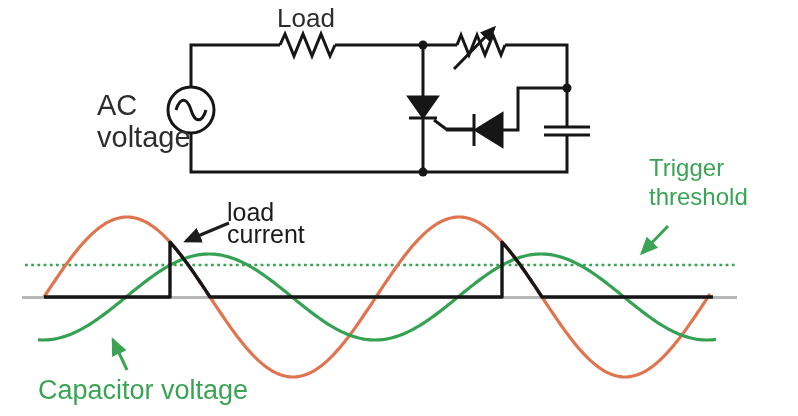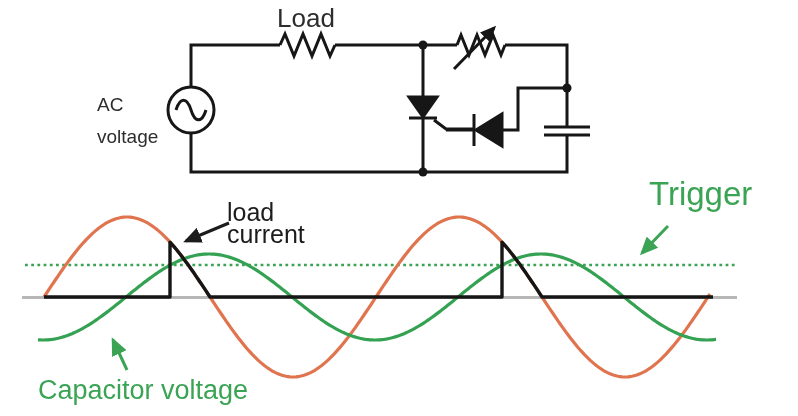--- a/index.html
+++ b/index.html
@@ -9,23 +9,23 @@
     background:#ffffff;
     overflow:hidden;
     font-family:Liberation Sans, sans-serif;
   }
   #gfx{position:absolute;left:0;top:0;}
   .label{position:absolute;white-space:nowrap;}
   .lbl-dark{color:#2d2d2d;}
   .lbl-black{color:#1c1c1c;}
   .lbl-green{color:#3aa454;}
   .circ-load{left:266px;top:3px;width:80px;text-align:center;font-size:26px;}
-  .circ-ac{left:97px;top:89px;font-size:19px;line-height:32px;}
+  .circ-ac{left:97px;top:89px;font-size:29px;line-height:32px;}
   .wave-loadcur{left:227px;top:201px;font-size:25px;line-height:22px;}
-  .wave-trigger{left:649px;top:179px;font-size:33px;line-height:29px;}
+  .wave-trigger{left:649px;top:153px;font-size:24px;line-height:29px;}
   .wave-capv{left:38px;top:375px;font-size:27px;}
 </style>
 </head>
 <body>
 
 <div id="canvas">
 
   <svg id="gfx" width="798" height="416" viewBox="0 0 798 416">
     <defs>
       <marker id="ah-black" markerUnits="userSpaceOnUse" markerWidth="18" markerHeight="16" refX="15" refY="8" orient="auto">
@@ -106,17 +106,18 @@
     <div>voltage</div>
   </div>
 
   <div class="label lbl-black wave-loadcur">
     <div>load</div>
     <div>current</div>
   </div>
 
   <div class="label lbl-green wave-trigger">
     <div>Trigger</div>
+    <div>threshold</div>
   </div>
 
   <div class="label lbl-green wave-capv">Capacitor voltage</div>
 
 </div>
 
 </body></html>

